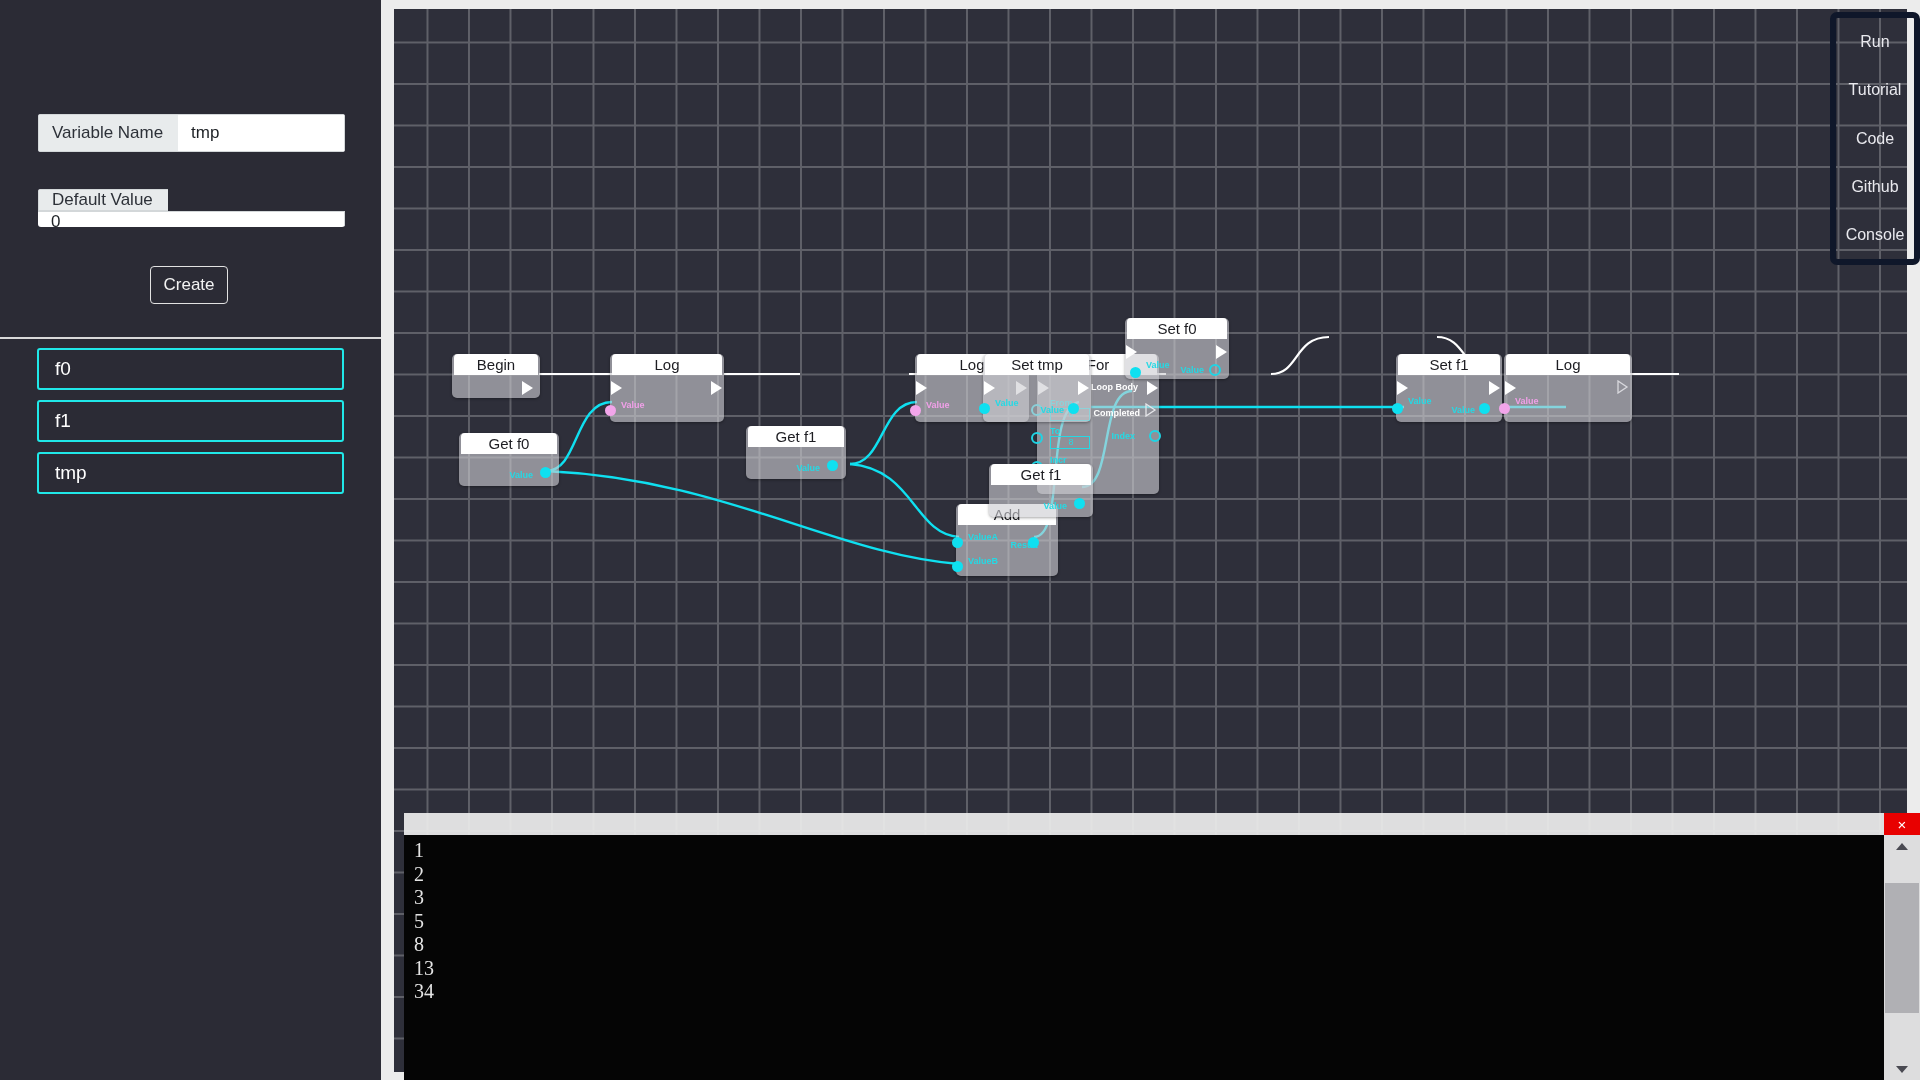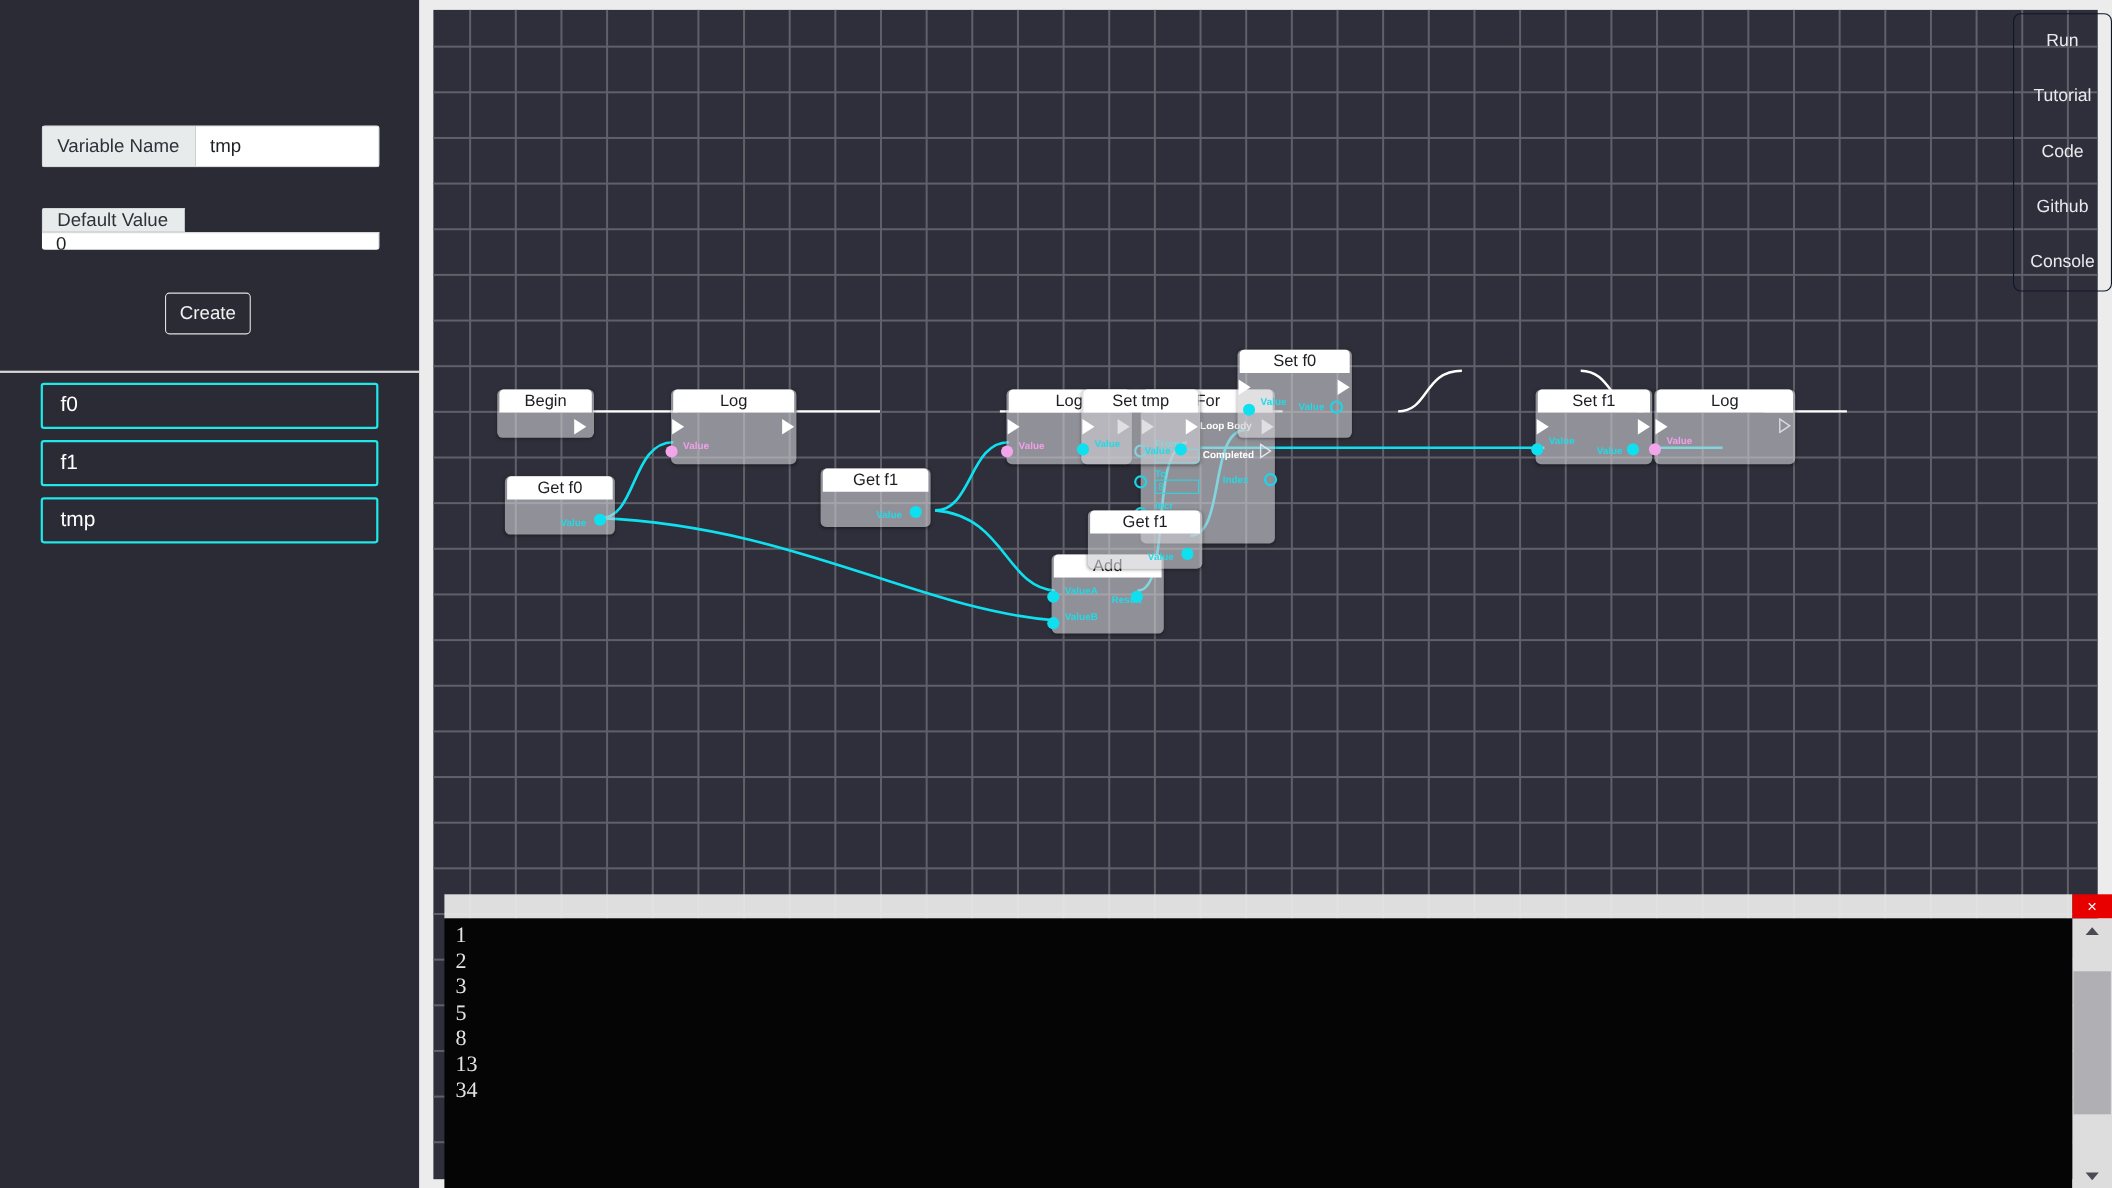--- a/index.html
+++ b/index.html
@@ -206,21 +206,21 @@
     line-height: 11px;
     padding-left: 2px;
     font-family: "Liberation Sans", sans-serif;
   }
 
   
   #right-menu {
     position: absolute;
     left: 1830px; top: 12px;
     width: 90px; height: 253px;
-    border: 1px solid #0f172a;
+    border: 6px solid #0f172a;
     border-radius: 7px;
     background: transparent;
     z-index: 15;
     display: flex;
     flex-direction: column;
   }
   .menu-item {
     flex: 1;
     display: flex;
     align-items: center;
@@ -401,21 +401,21 @@
       <div class="node" style="left:352px; top:417px; width:100px; height:53px;">
         <div class="node-title">Get f1</div>
         <div class="node-body" style="height:32px;">
           <div class="port-label lbl-cyan" style="right:26px; top:17px;">Value</div>
           <div class="dot dot-cyan" style="left:81px; top:13px;"></div>
         </div>
       </div>
 
       <div class="node" style="left:643px; top:345px; width:122px; height:140px;">
         <div class="node-title">For</div>
-        <div class="node-body" style="height:119px;">
+        <div class="node-body" style="height:119px;text-align:center;">
           <div class="exec-tri" style="left:1px; top:6px;"></div>
           <div class="port-label lbl-white" style="right:21px; top:8px;">Loop Body</div>
           <div class="exec-tri" style="left:110px; top:6px;"></div>
 
           <div class="port-label lbl-white" style="right:19px; top:34px;">Completed</div>
           <div class="exec-out-hollow" style="left:108px; top:28px;">
             <svg width="12" height="14" viewBox="0 0 12 14">
                 <path d="M1 1 L10 7 L1 13 Z" fill="none" stroke="#e6e6ea" stroke-width="1.3"></path>
               </svg>
           </div>
@@ -462,21 +462,21 @@
       </div>
 
       <div class="node" style="left:595px; top:455px; width:104px; height:53px;">
         <div class="node-title">Get f1</div>
         <div class="node-body" style="height:32px;">
           <div class="port-label lbl-cyan" style="right:26px; top:17px;">Value</div>
           <div class="dot dot-cyan" style="left:85px; top:13px;"></div>
         </div>
       </div>
 
-      <div class="node" style="left:731px; top:309px; width:104px; height:80px;">
+      <div class="node" style="left:731px; top:309px; width:104px; height:61px;">
         <div class="node-title">Set f0</div>
         <div class="node-body" style="height:47px;">
           <div class="exec-tri" style="left:1px; top:6px;"></div>
           <div class="exec-tri" style="left:91px; top:6px;"></div>
           <div class="dot dot-cyan" style="left:5px; top:28px;"></div>
           <div class="port-label lbl-cyan" style="left:21px; top:22px;">Value</div>
           <div class="port-label lbl-cyan" style="right:25px; top:27px;">Value</div>
           <div class="ring" style="left:84px; top:25px;"></div>
         </div>
       </div>

